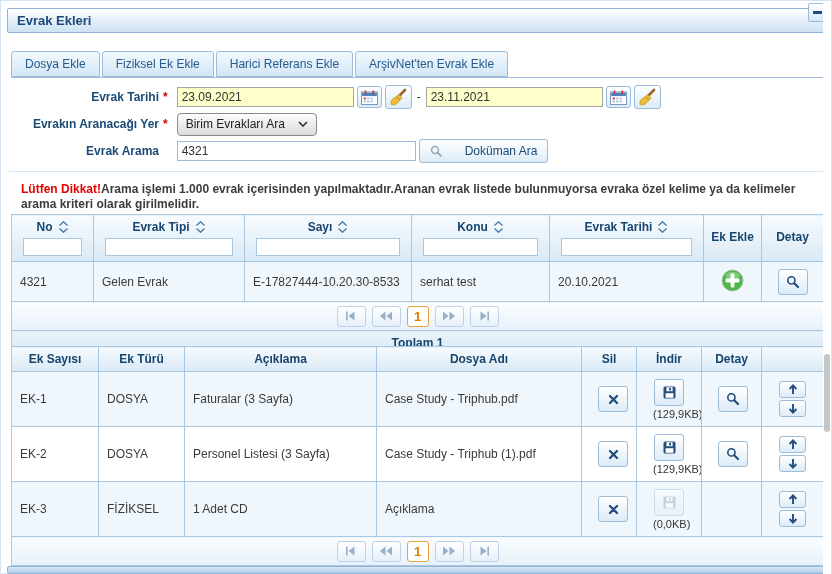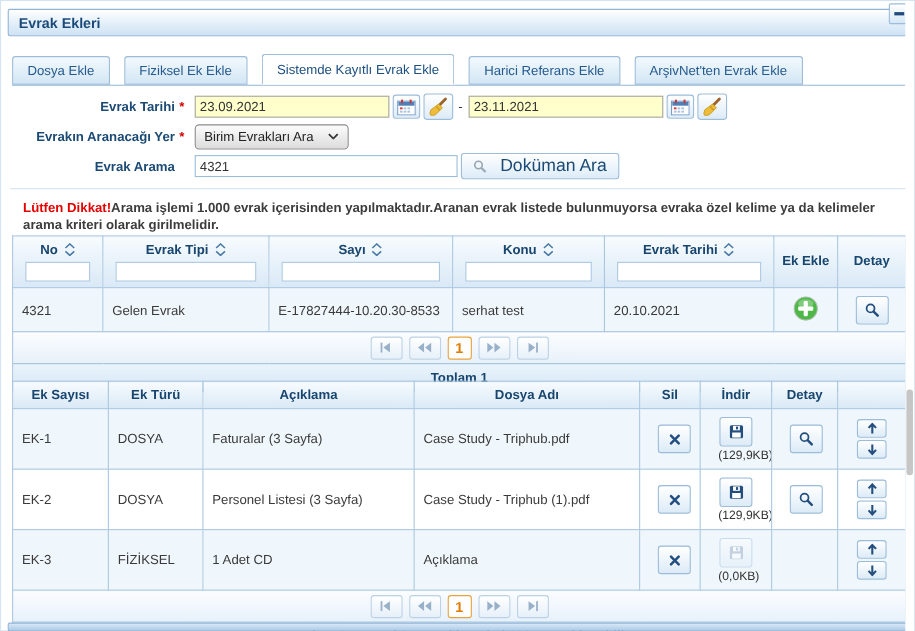--- a/index.html
+++ b/index.html
@@ -10,21 +10,21 @@
   .titlebar{position:absolute;left:6px;top:7px;width:820px;height:25px;box-sizing:border-box;
     border:1px solid #8fb4d6;border-radius:2px;background:linear-gradient(#feffff,#e2eef9 55%,#cfe3f4);
     display:flex;align-items:center;}
   .titlebar .title{margin-left:9px;font-weight:bold;font-size:13px;color:#1a4a7a;}
   .min-btn{position:absolute;right:4px;top:2px;width:19px;height:19px;box-sizing:border-box;
     border:1px solid #9cbcd9;border-radius:2px;background:linear-gradient(#ffffff,#d5e7f6);
     display:flex;align-items:center;justify-content:center;cursor:pointer;padding:0;}
   .min-glyph{width:9px;height:3px;background:#1f4c7c;display:block;}
 
   
-  .tabstrip{position:absolute;left:10px;top:49px;width:812px;height:28px;display:flex;gap:13px;
+  .tabstrip{position:absolute;left:10px;top:49px;width:812px;height:28px;display:flex;gap:2px;
     border-bottom:1px solid #9cbcd9;box-sizing:border-box;align-items:flex-end;}
   .tab{height:26px;line-height:24px;padding:0 13px;box-sizing:border-box;border:1px solid #9cbcd9;
     border-radius:3px 3px 0 0;background:linear-gradient(#f2f9fd,#d3e6f5);color:#255a8e;cursor:pointer;
     position:relative;}
   .tab.active{background:#fff;height:28px;line-height:26px;border-bottom:1px solid #fff;color:#1c4e80;}
 
   
   .form{position:absolute;left:0;top:84px;width:822px;}
   .frow{display:flex;align-items:center;height:24px;margin-bottom:3px;}
   .flabel{width:158px;text-align:right;font-weight:bold;color:#1b4a75;flex:none;}
@@ -36,22 +36,22 @@
   .txt.search{width:239px;border-color:#9cbcd9;background:#fff;}
   .icon-btn{box-sizing:border-box;border:1px solid #9cbcd9;border-radius:3px;cursor:pointer;padding:0;
     background:linear-gradient(#ffffff,#dcebf7);display:inline-flex;align-items:center;justify-content:center;}
   .cal-btn{width:25px;height:22px;margin-left:3px;}
   .broom-btn{width:27px;height:24px;margin-left:3px;}
   .dash{margin:0 5px;color:#333;}
   .selectbox{box-sizing:border-box;width:140px;height:23px;border:1px solid #8b8b8b;border-radius:4px;
     background:linear-gradient(#fcfcfc,#dcdcdc);display:flex;align-items:center;padding:0 8px;cursor:pointer;color:#222;}
   .selectbox .sel-text{flex:1;}
   .doc-btn{height:24px;margin-left:3px;padding:0 10px;box-sizing:border-box;border:1px solid #9cbcd9;
-    border-radius:3px;background:linear-gradient(#ffffff,#ddecf8);display:inline-flex;align-items:center;gap:12px;
-    color:#1b4a75;font-size:16px;font-family:inherit;cursor:pointer;}
+    border-radius:3px;background:linear-gradient(#ffffff,#ddecf8);display:inline-flex;align-items:center;gap:22px;
+    color:#1b4a75;font-size:12px;font-family:inherit;cursor:pointer;}
 
   .sep{position:absolute;left:8px;top:170px;width:816px;border-top:1px solid #d3e5f3;}
 
   .notice{position:absolute;left:20px;top:181px;width:808px;font-weight:bold;color:#3c3c3c;line-height:15px;}
   .notice .alert{color:#e60000;}
 
   
   table{border-collapse:collapse;table-layout:fixed;}
   .grid{position:absolute;left:10px;width:812px;}
   .grid td,.grid th{border:1px solid #a9c7e1;font-size:12px;overflow:hidden;}
@@ -96,21 +96,20 @@
   <div class="titlebar">
     <span class="title">Evrak Ekleri</span>
   </div>
   <button class="min-btn">
     <span class="min-glyph"></span>
   </button>
 
   <div class="tabstrip">
     <div class="tab">Dosya Ekle</div>
     <div class="tab">Fiziksel Ek Ekle</div>
-    <div class="tab active">Sistemde Kayıtlı Evrak Ekle</div>
     <div class="tab">Harici Referans Ekle</div>
     <div class="tab">ArşivNet'ten Evrak Ekle</div>
   </div>
 
   <div class="form">
     <div class="frow">
       <span class="flabel">Evrak Tarihi</span>
       <span class="req">*</span>
       <span class="fgap"></span>
       <input class="txt date" value="23.09.2021" style="">

